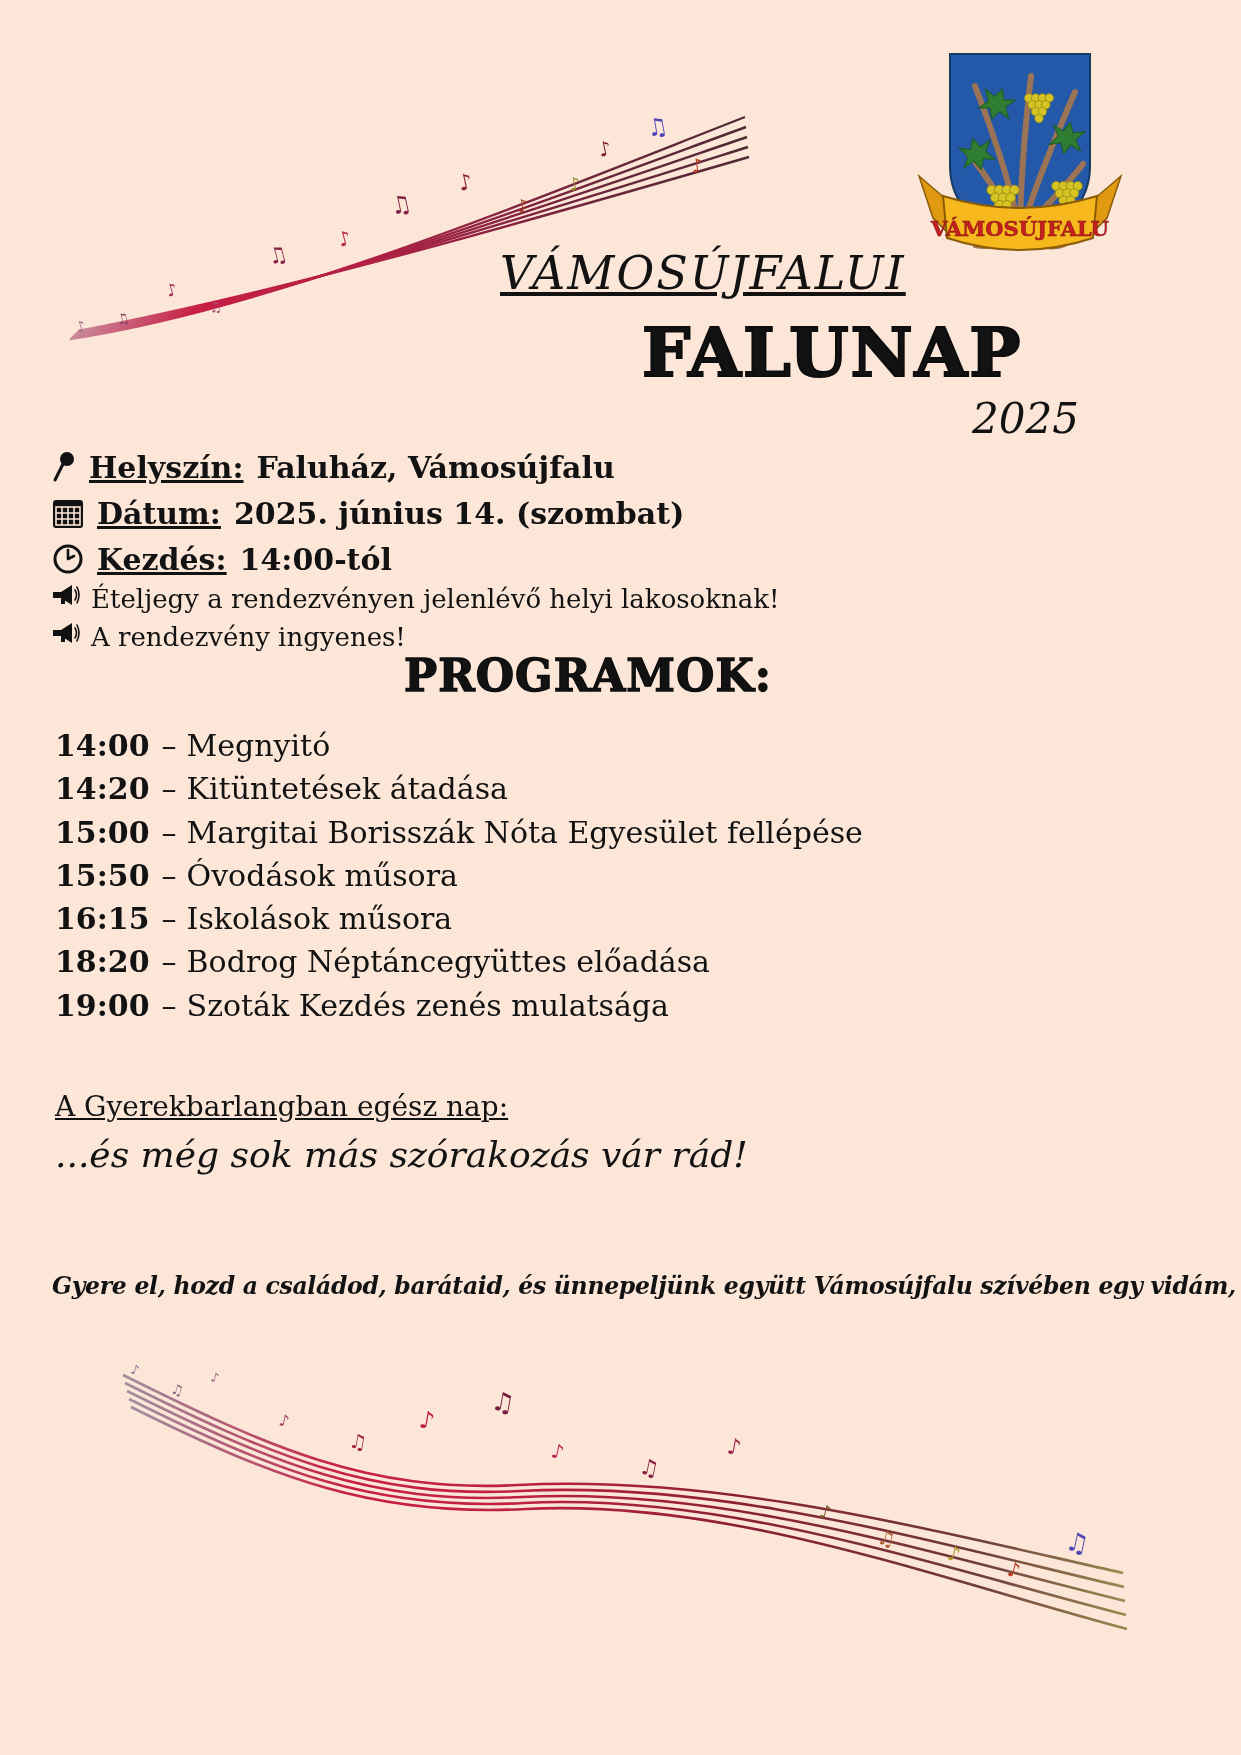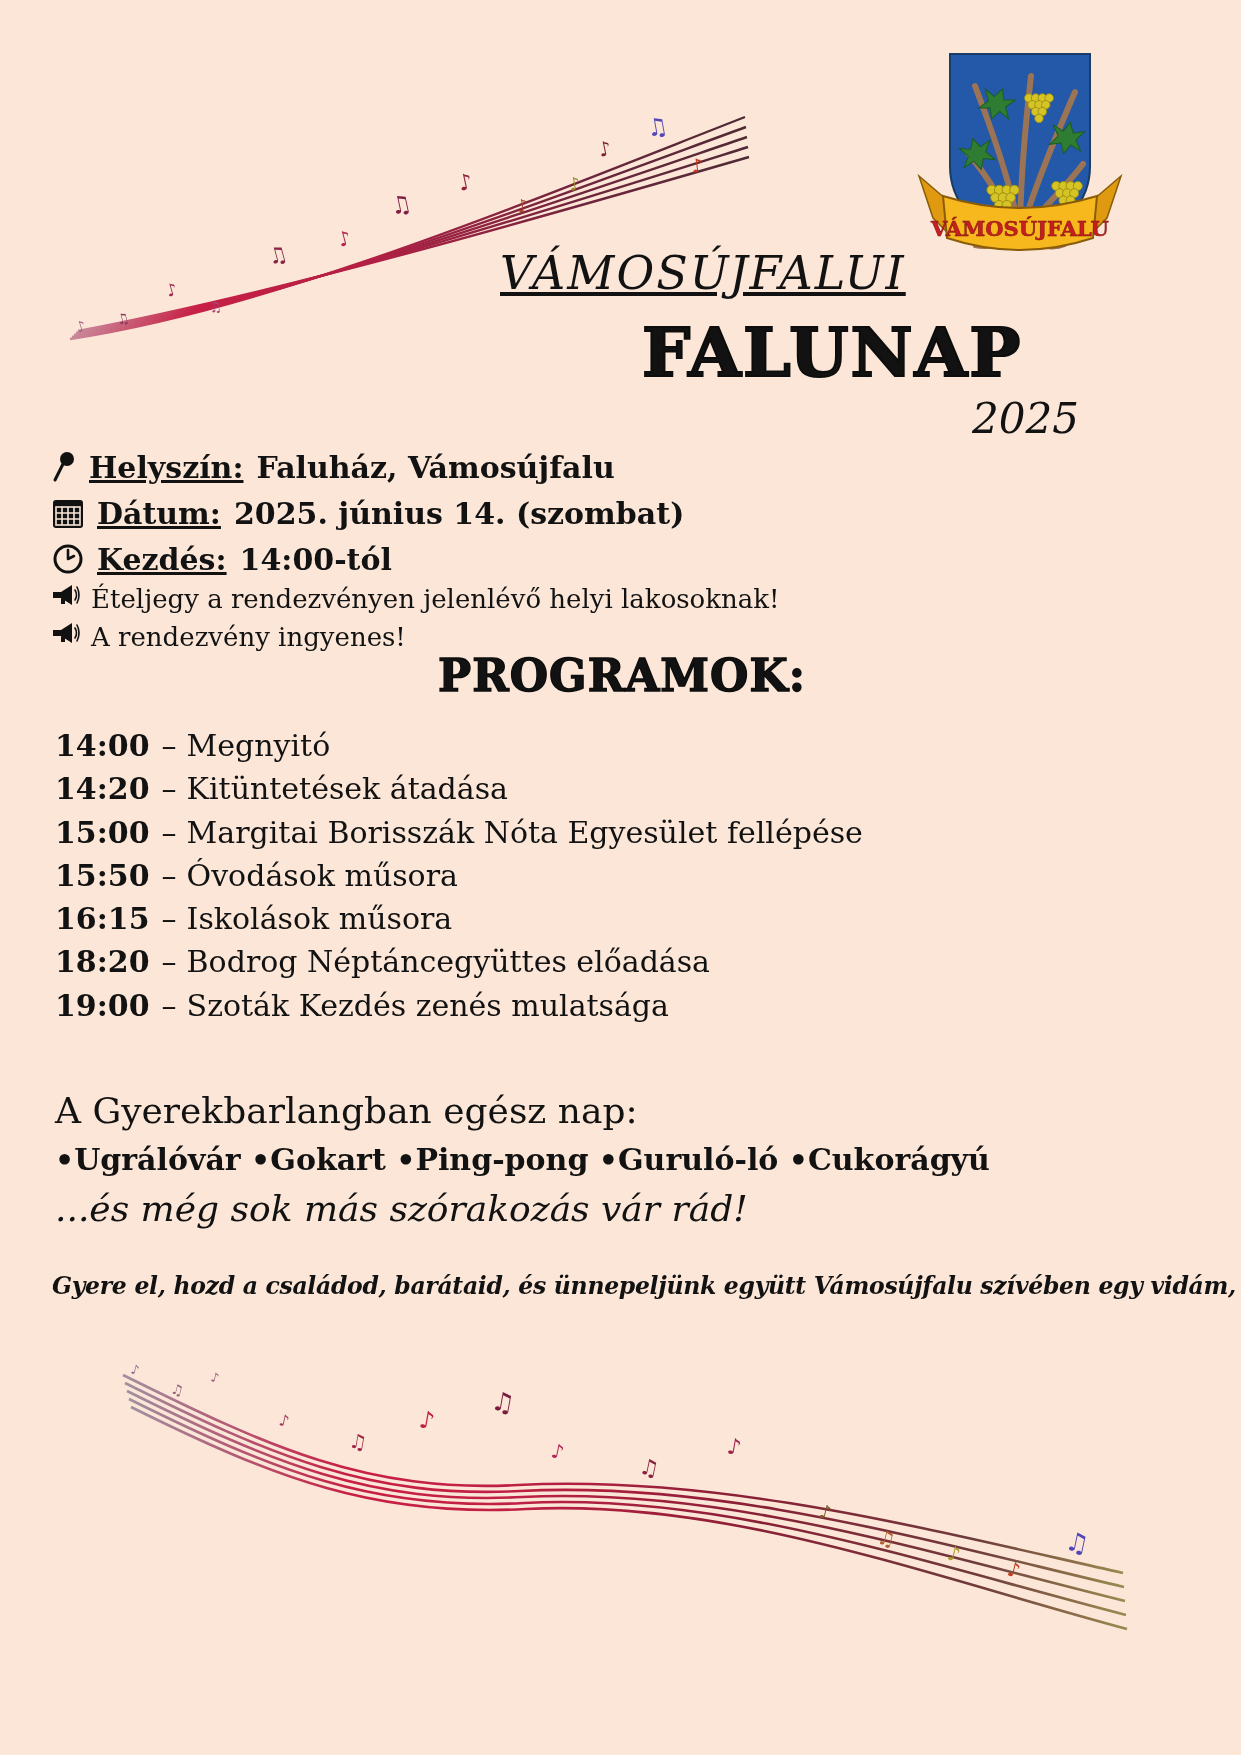--- a/index.html
+++ b/index.html
@@ -56,34 +56,33 @@
     white-space:nowrap;
   }
 
   
   .programok-heading{
     left:0;top:650px;width:1176px;
     text-align:center;
     font-size:44px;font-weight:bold;
     -webkit-text-stroke:1.4px #0d0d0d;
     letter-spacing:1px;
-    padding-left:34px;
   }
   .program-list{left:55px;top:724px;}
   .program-row{
     font-size:30px;line-height:43.3px;
     white-space:nowrap;
   }
   .program-time{font-weight:bold;}
   .program-sep{margin:0 10px 0 12px;}
 
   
   .kids{left:55px;top:1090px;}
   .kids-heading{
-    font-size:36px;
+    font-size:28px;text-decoration:underline;
     margin-bottom:11px;white-space:nowrap;
   }
   .kids-activities{
     font-size:30px;font-weight:bold;
     margin-bottom:11px;white-space:nowrap;
   }
   .kids-more{font-size:36px;white-space:nowrap;font-style:italic;}
 
   
   .closing{
@@ -282,21 +281,20 @@
     <div class="program-row">
       <span class="program-time">18:20</span><span class="program-sep">–</span><span class="program-event">Bodrog Néptáncegyüttes előadása</span>
     </div>
     <div class="program-row">
       <span class="program-time">19:00</span><span class="program-sep">–</span><span class="program-event">Szoták Kezdés zenés mulatsága</span>
     </div>
   </div>
 
   <div class="abs kids">
     <div class="kids-heading">A Gyerekbarlangban egész nap:</div>
-    <div class="kids-activities">•Ugrálóvár •Gokart •Ping-pong •Guruló-ló •Cukorágyú</div>
     <div class="kids-more">...és még sok más szórakozás vár rád!</div>
   </div>
 
   <div class="abs closing">Gyere el, hozd a családod, barátaid, és ünnepeljünk együtt Vámosújfalu szívében egy vidám, közösségi nappal!</div>
 
   <svg class="abs music-bottom" width="1010" height="320" viewBox="0 0 1010 320">
     <defs>
       <linearGradient id="gb" x1="0" y1="0" x2="1" y2="0">
         <stop offset="0" stop-color="#a090a0"></stop>
         <stop offset="0.22" stop-color="#c81f45"></stop>

